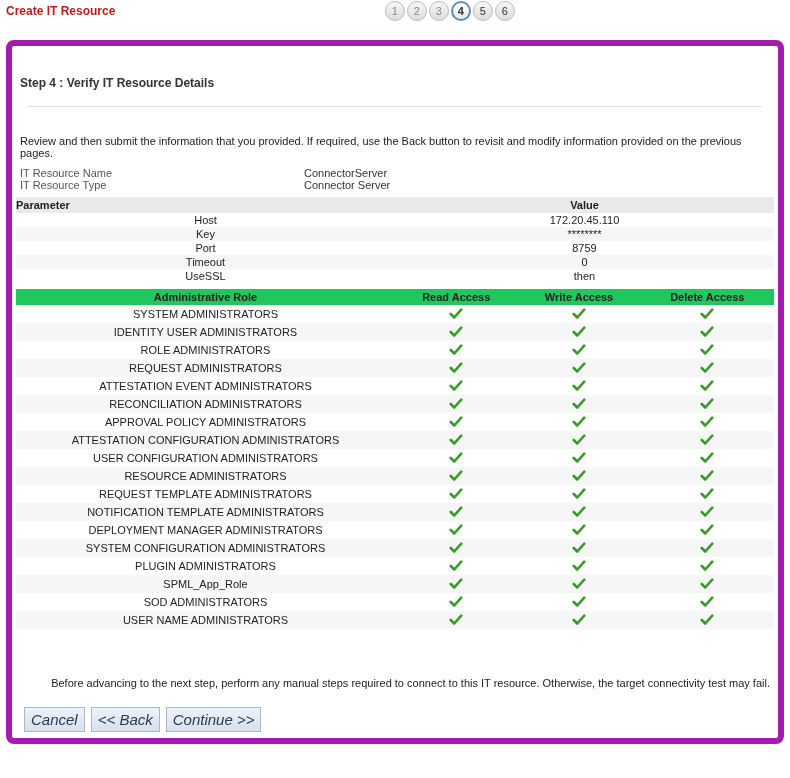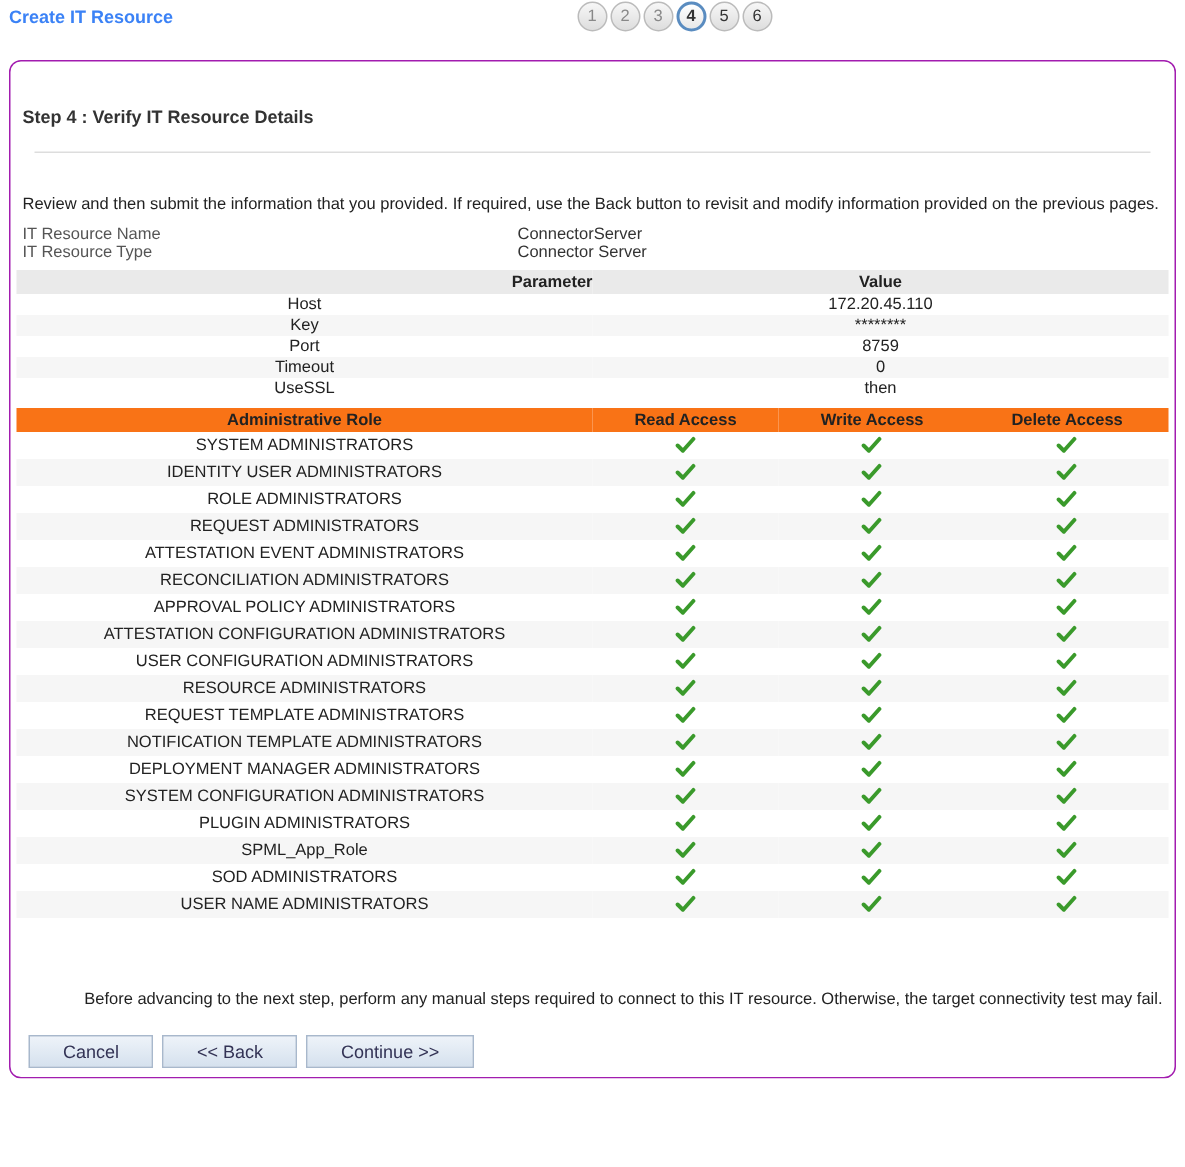--- a/index.html
+++ b/index.html
@@ -14,21 +14,21 @@
   }
   .topbar {
     display: flex;
     align-items: center;
     padding: 2px 6px;
     height: 22px;
   }
   .page-title {
     font-weight: bold;
     font-size: 12px;
-    color: #3b82f6;
+    color: #b91c1c;
     flex: 0 0 auto;
   }
   .steps {
     flex: 1;
     display: flex;
     justify-content: center;
     gap: 2px;
   }
   .step {
     width: 20px;
@@ -43,21 +43,21 @@
     color: #333;
   }
   .step.active {
     background: linear-gradient(#fff,#e8e8e8);
     border: 2px solid #5a8cc0;
     font-weight: bold;
   }
   .step.done { color: #888; }
   .panel {
     margin: 18px 6px 0 6px;
-    border: 1px solid #a21caf;
+    border: 6px solid #a21caf;
     border-radius: 8px;
     padding: 6px 4px;
   }
   .step-heading {
     font-weight: bold;
     font-size: 12px;
     color: #333;
     padding: 24px 0 4px 4px;
   }
   hr.sep {
@@ -67,50 +67,49 @@
   }
   .intro {
     padding: 0 4px 8px 4px;
     font-size: 11px;
   }
   .kv-row {
     display: flex;
     padding: 0 4px;
     font-size: 11px;
     color: #555;
-    gap: 46px;
   }
   .kv-row .k { flex: 0 0 284px; }
   .kv-row .v { flex: 1; color: #333; }
   .param-table {
     width: 100%;
     border-collapse: collapse;
     margin-top: 6px;
   }
   .param-table th {
     background: #eaeaea;
     font-weight: bold;
     font-size: 11px;
     padding: 2px 0;
   }
-  .param-table th:first-child { width: 50%; text-align: right; }
+  .param-table th:first-child { width: 50%; text-align: left; }
   .param-table th:last-child { width: 50%; text-align: center; }
   .param-table td {
     text-align: center;
     font-size: 11px;
     padding: 1px 0;
   }
   .param-table tr:nth-child(even) td { background: #f6f6f6; }
   .role-table {
     width: 100%;
     border-collapse: collapse;
     margin-top: 6px;
   }
   .role-table th {
-    background: #f97316;
+    background: #22c55e;
     font-weight: bold;
     font-size: 11px;
     padding: 2px 0;
     text-align: center;
   }
   .role-table th.rolecol { width: 50%; }
   .role-table td {
     text-align: center;
     font-size: 11px;
     padding: 0;
@@ -129,24 +128,25 @@
     text-align: right;
   }
   .btnrow {
     display: flex;
     gap: 6px;
     padding: 8px 4px 0 8px;
   }
   .btn {
     border: 1px solid #a8b8cc;
     background: linear-gradient(#eef3f9,#d5e1ee);
-    padding: 3px 22px;
-    font-size: 12px;
+    padding: 3px 6px;
+    font-size: 15px;
     color: #335;
     cursor: pointer;
+    font-style: italic;
   }
 </style>
 </head>
 <body>
 
 <div class="topbar">
   <div class="page-title">Create IT Resource</div>
   <div class="steps" id="steps">
       <div class="step done">1</div>
       <div class="step done">2</div>

